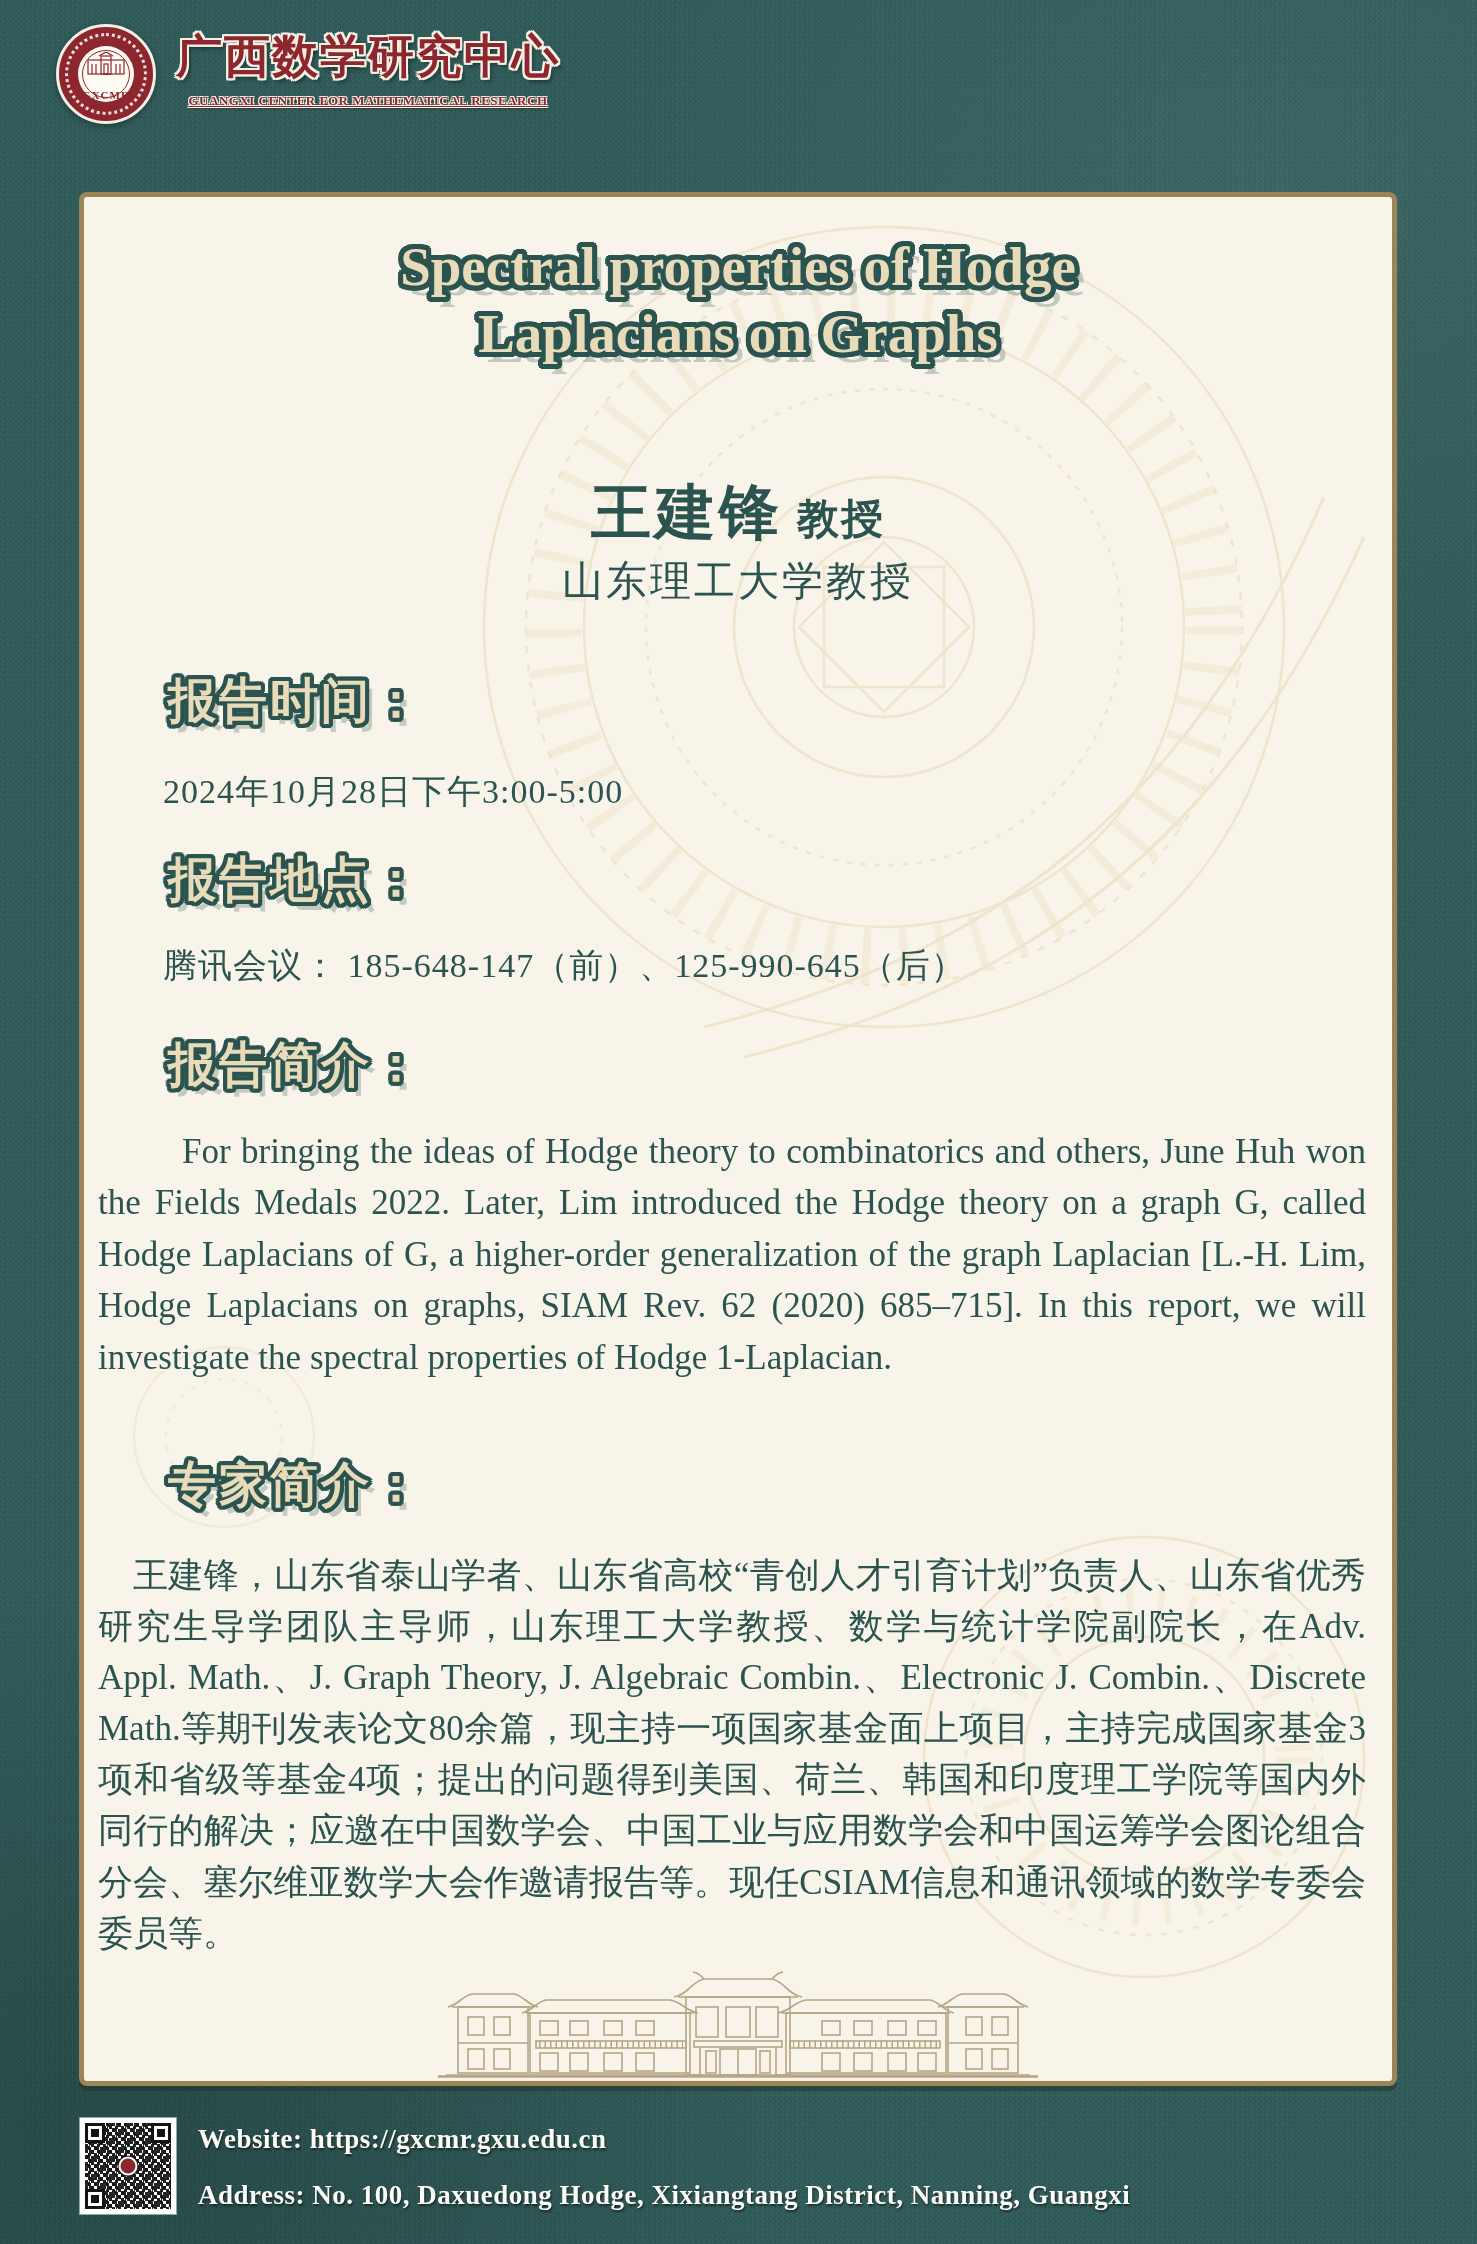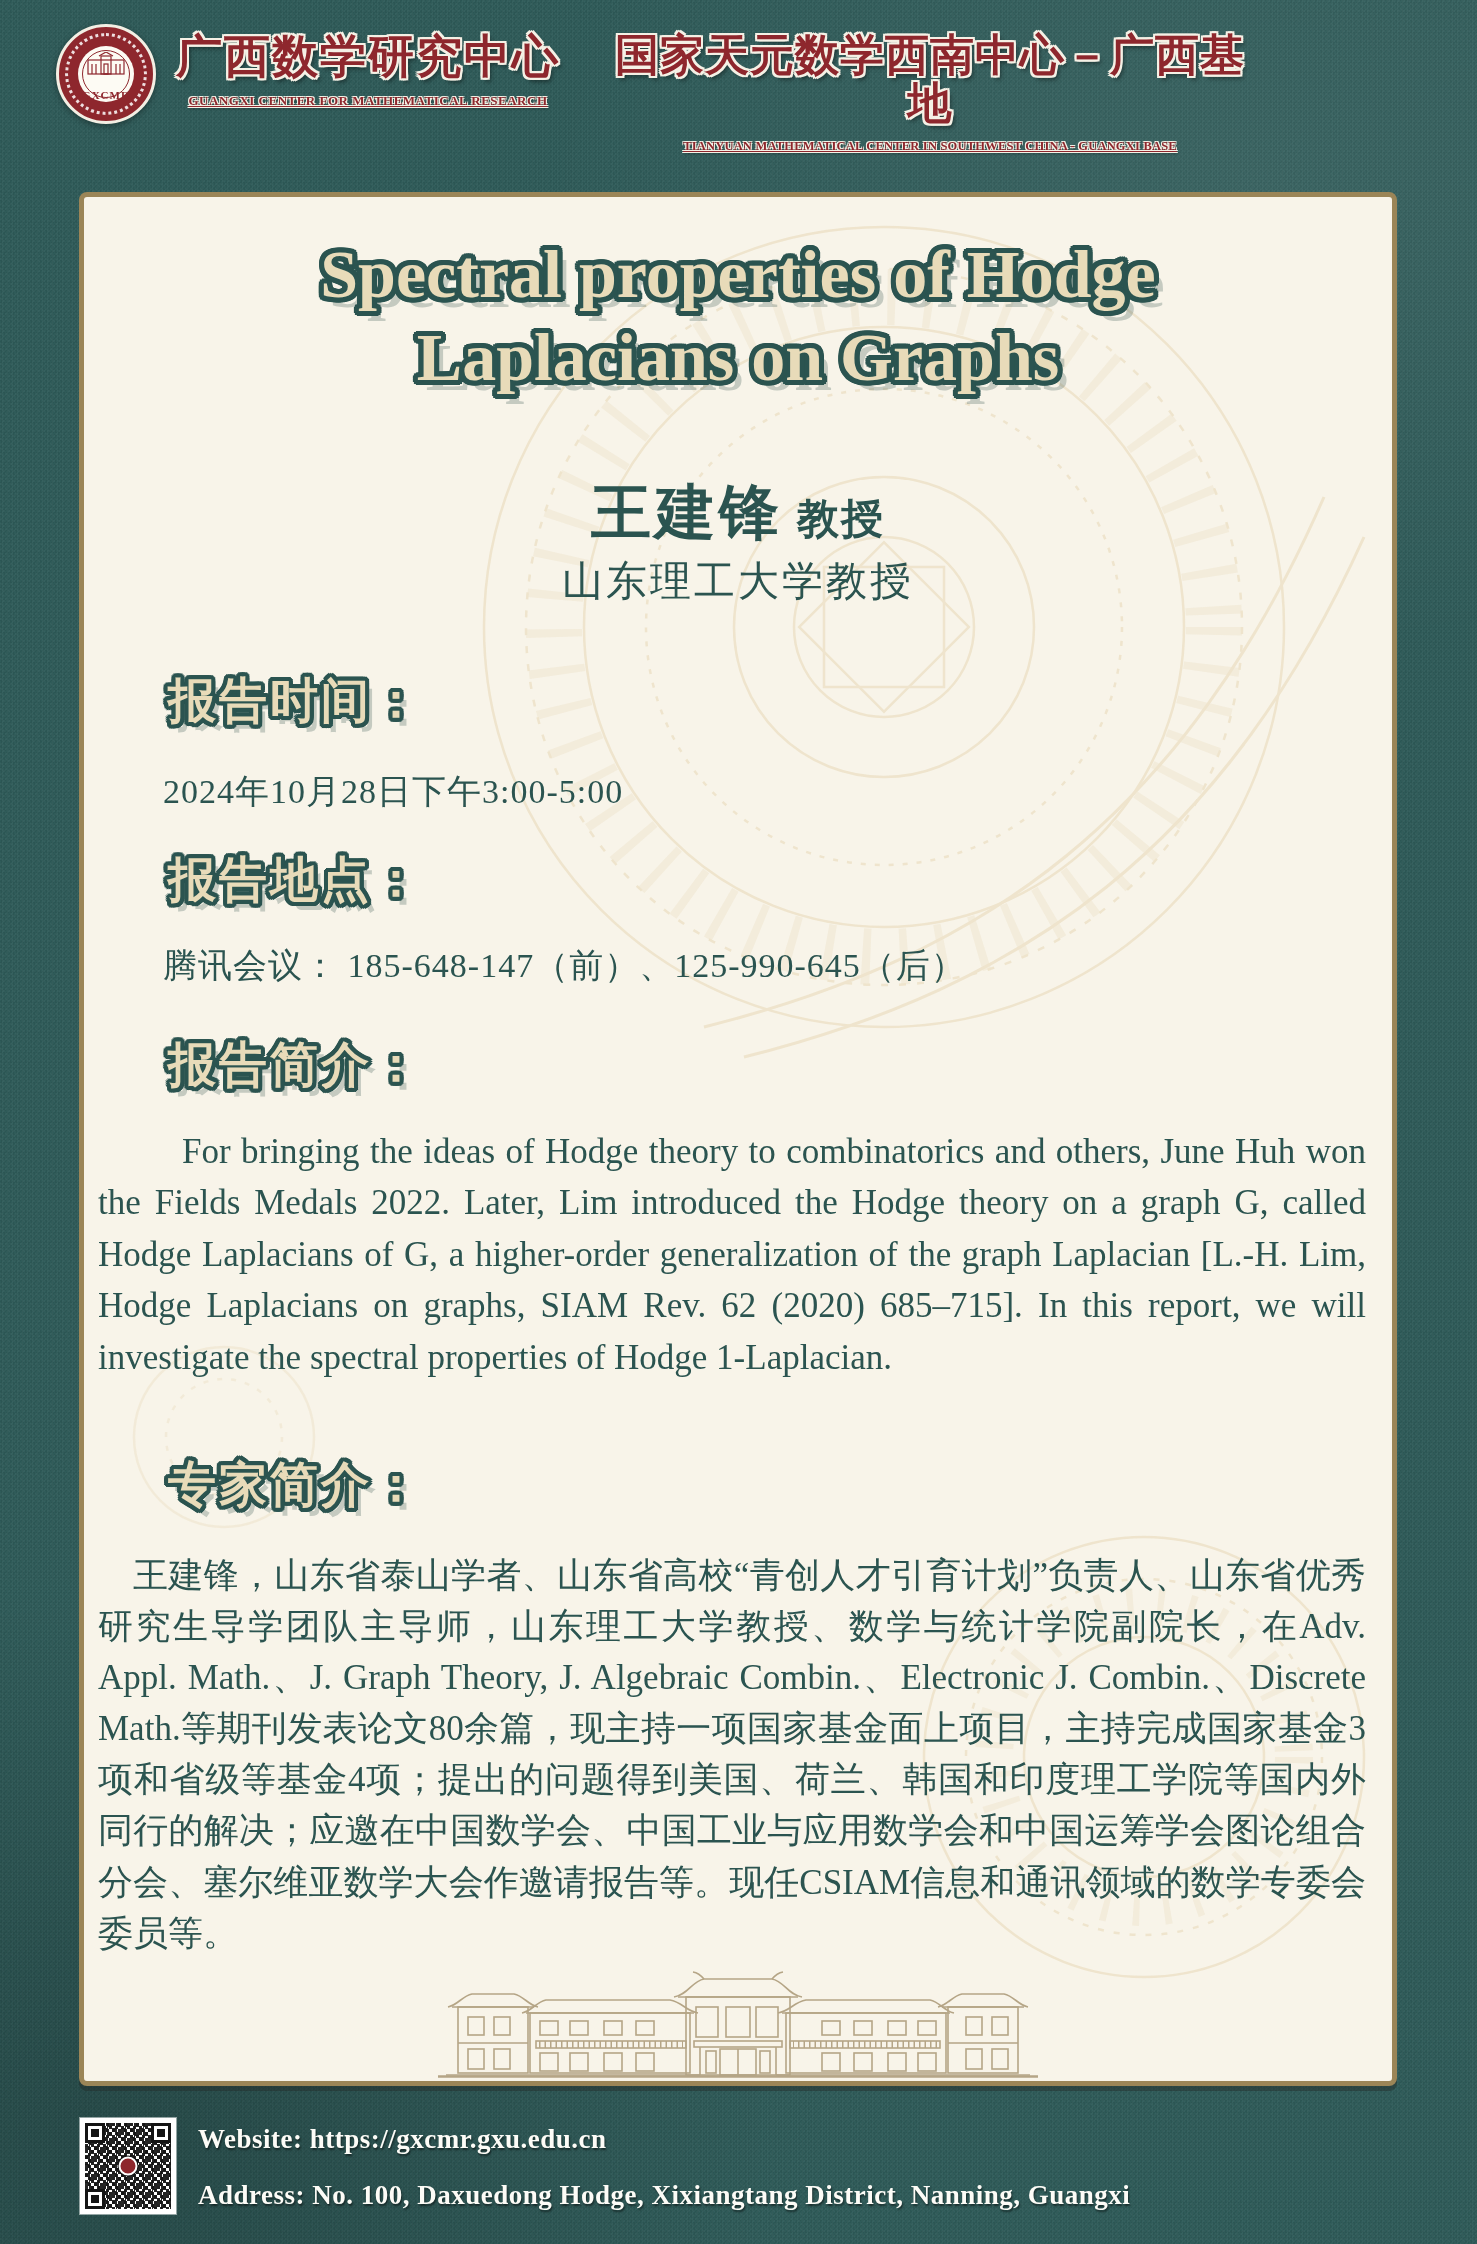--- a/index.html
+++ b/index.html
@@ -42,21 +42,21 @@
   .org-right{left:600px;top:32px;width:660px;}
   .org-right .zh{font-size:44px;letter-spacing:1px;}
   .org-right .en{font-size:12.5px;letter-spacing:.2px;}
   
   .panel{position:absolute;left:79px;top:192px;width:1308px;height:1884px;
     background:var(--panel);border:5px solid var(--gold);border-radius:8px;
     box-shadow:0 5px 0 rgba(35,42,40,.45);}
   .panel > *{position:absolute;}
   .watermark{inset:0;width:100%;height:100%;pointer-events:none;}
   
-  .title{left:0;top:36px;width:100%;text-align:center;font-size:68px;font-weight:bold;
+  .title{left:0;top:36px;width:100%;text-align:center;font-size:55px;font-weight:bold;
     line-height:1.22;color:var(--cream);
     text-shadow:
       5px 0 0 var(--ink),-5px 0 0 var(--ink),0 5px 0 var(--ink),0 -5px 0 var(--ink),
       4px 4px 0 var(--ink),-4px 4px 0 var(--ink),4px -4px 0 var(--ink),-4px -4px 0 var(--ink),
       5px 2px 0 var(--ink),-5px 2px 0 var(--ink),5px -2px 0 var(--ink),-5px -2px 0 var(--ink),
       2px 5px 0 var(--ink),-2px 5px 0 var(--ink),2px -5px 0 var(--ink),-2px -5px 0 var(--ink),
       9px 10px 0 rgba(42,77,73,.25);}
   
   .speaker{left:0;top:276px;width:100%;text-align:center;color:var(--ink);}
   .speaker .name{font-size:60px;font-weight:bold;letter-spacing:4px;}
@@ -115,24 +115,20 @@
         <line x1="30" y1="12" x2="30" y2="22"></line>
           <line x1="34" y1="12" x2="34" y2="22"></line>
         <rect x="18" y="12" width="4" height="10"></rect>
       </g>
     </svg>
     <div class="abbr">GXCMR</div>
   </div>
   <div class="org org-left">
     <div class="zh">广西数学研究中心</div>
     <div class="en">GUANGXI CENTER FOR MATHEMATICAL RESEARCH</div>
-  </div>
-  <div class="org org-right">
-    <div class="zh">国家天元数学西南中心－广西基地</div>
-    <div class="en">TIANYUAN MATHEMATICAL CENTER IN SOUTHWEST CHINA - GUANGXI BASE</div>
   </div>
 </div>
 
 <div class="panel">
 
   <svg class="watermark" viewBox="0 0 1308 1884">
     <g fill="none" stroke="#e7d8b6" stroke-width="2.5" opacity="0.55">
       <circle cx="800" cy="430" r="400"></circle>
       <circle cx="800" cy="430" r="358" stroke-dasharray="7 11"></circle>
       <circle cx="800" cy="430" r="300"></circle>

